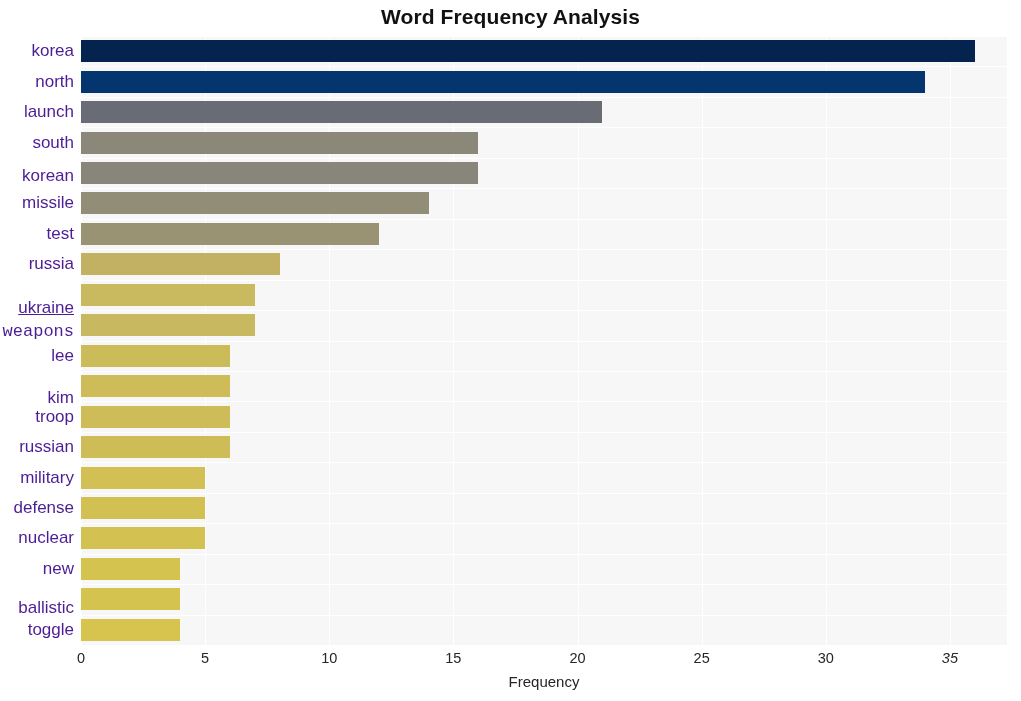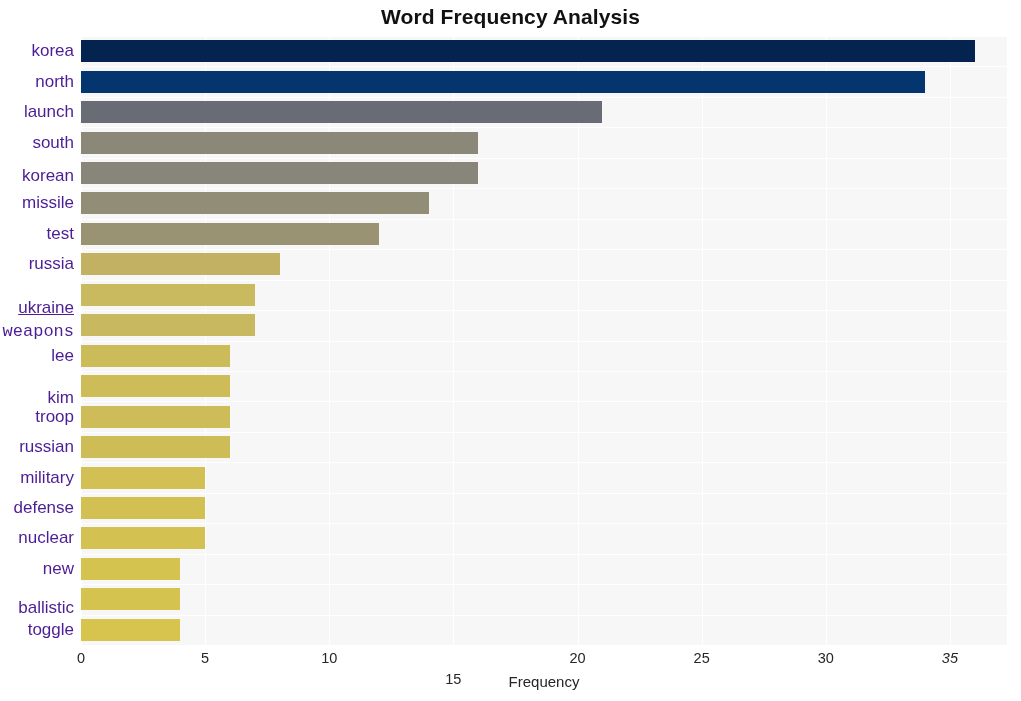--- a/index.html
+++ b/index.html
@@ -187,21 +187,21 @@
       <div class="ytick" style="top: 495.425px;">nuclear</div>
       <div class="ytick" style="top: 525.875px;">new</div>
       <div class="ytick" style="top: 565px; margin-left: 12px;">ballistic</div>
       <div class="ytick" style="top: 586.775px;">toggle</div>
     </div>
 
   <div id="xlabels">
       <div class="xtick" style="left: 81px;">0</div>
       <div class="xtick" style="left: 205.129px;">5</div>
       <div class="xtick" style="left: 329.257px;">10</div>
-      <div class="xtick" style="left: 453.386px; margin-top: 21px;">15</div>
+      <div class="xtick" style="left: 453.386px;">15</div>
       <div class="xtick" style="left: 577.515px;">20</div>
       <div class="xtick" style="left: 701.643px;">25</div>
       <div class="xtick" style="left: 825.772px;">30</div>
       <div class="xtick" style="left: 949.901px; font-style: italic;">35</div>
     </div>
 
   <div id="xaxis-title">Frequency</div>
 
 </div>
 

